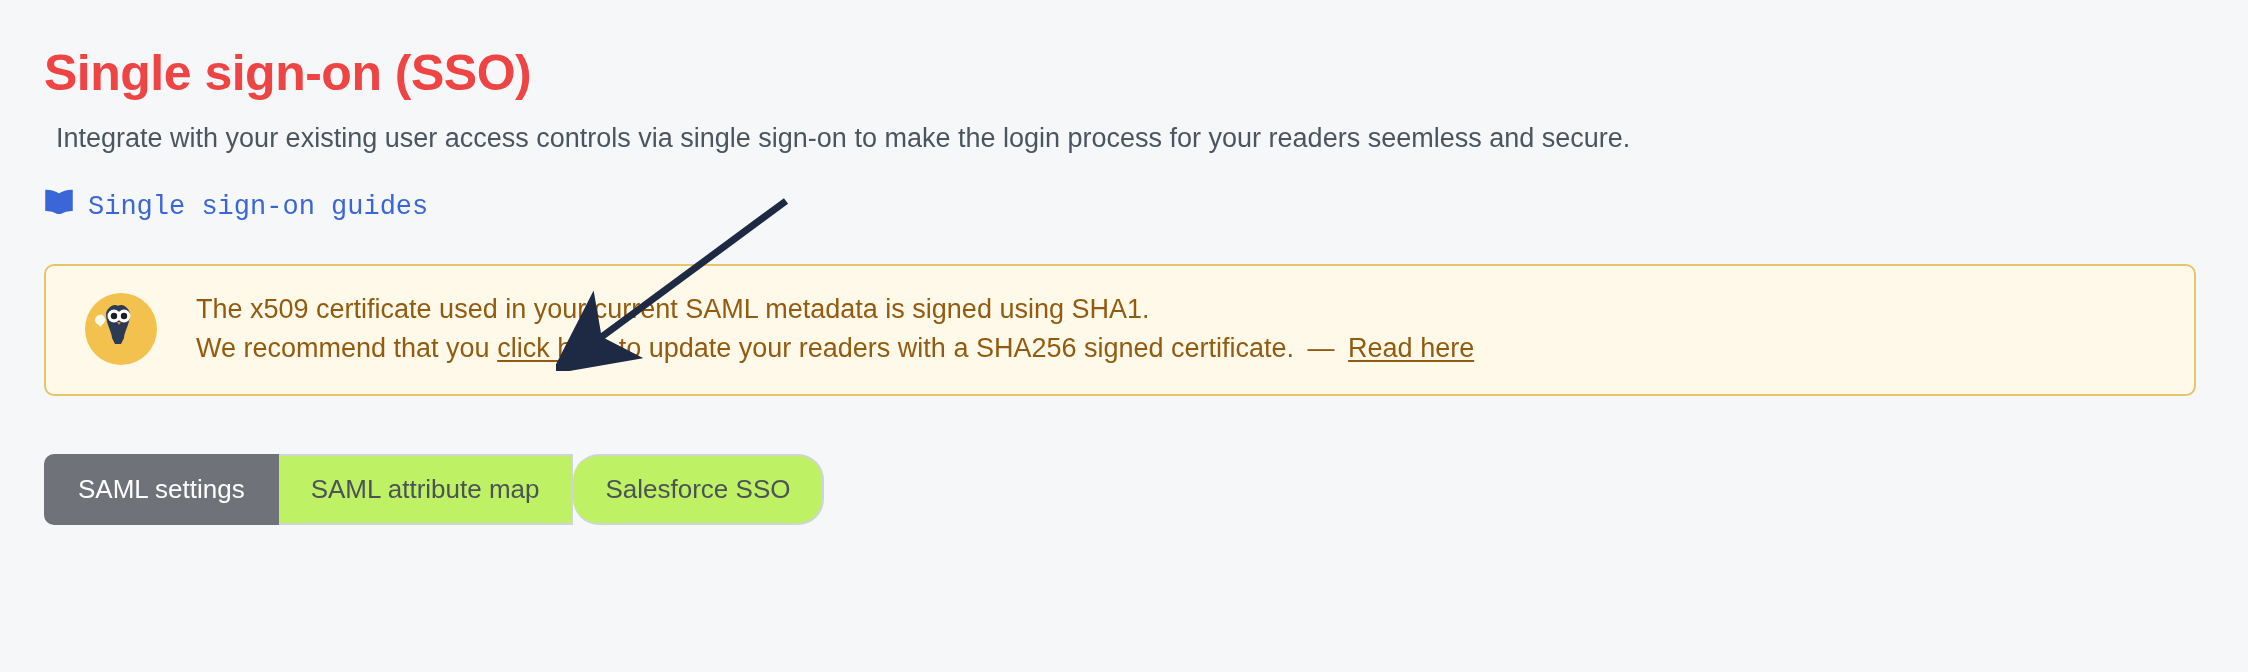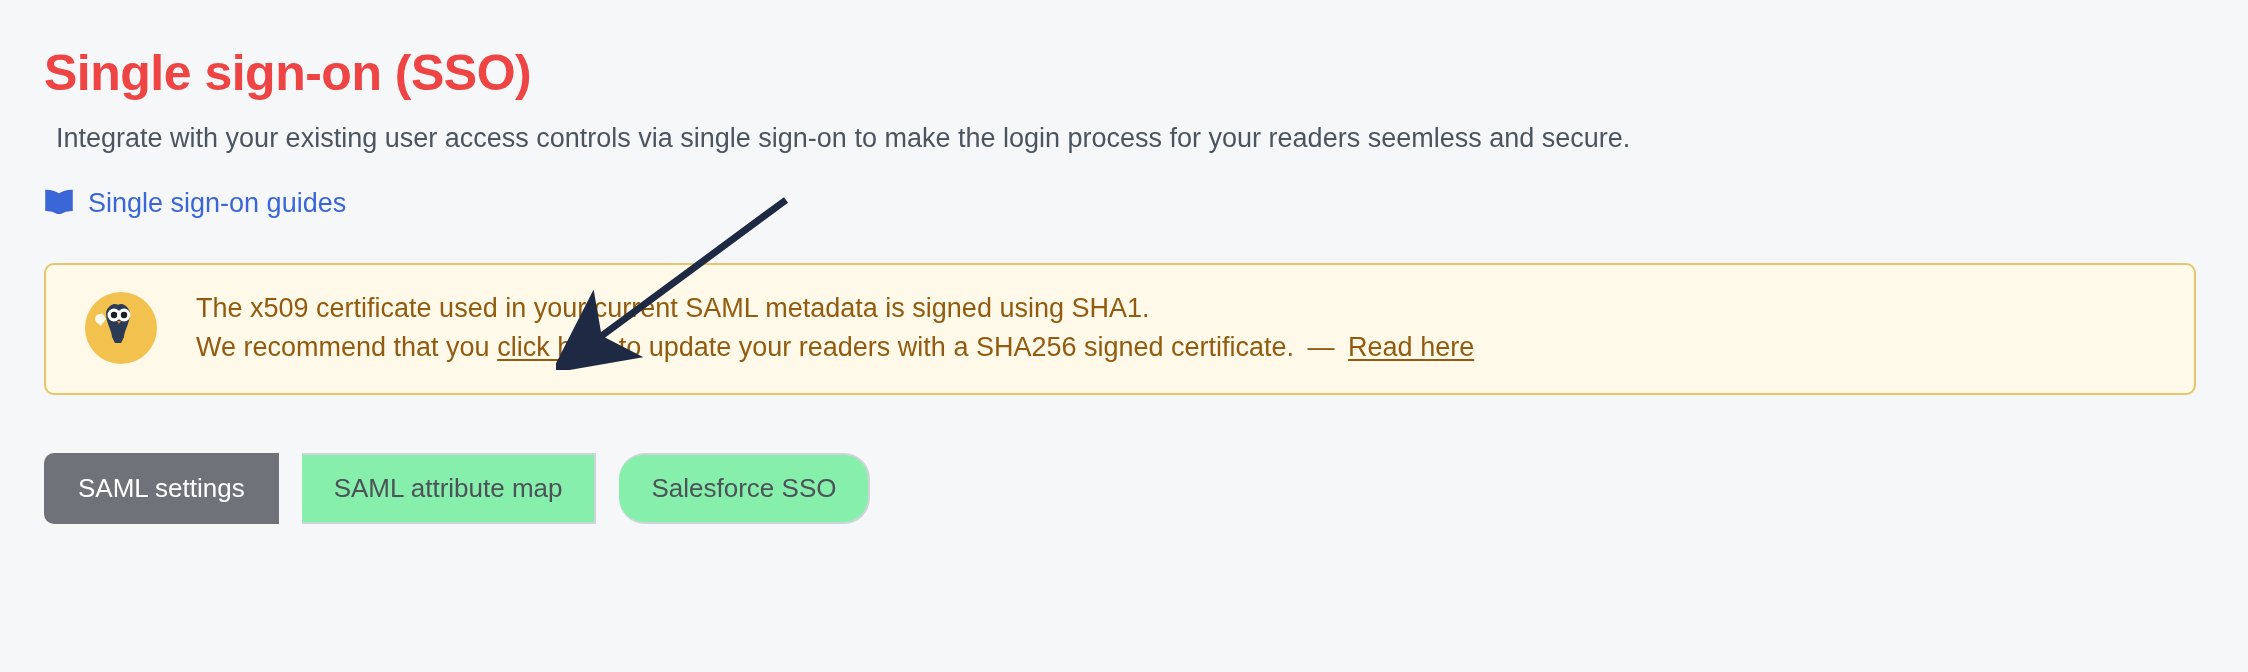--- a/index.html
+++ b/index.html
@@ -19,26 +19,27 @@
   }
   .page-description {
     font-size: 27px;
     color: #4b5560;
     margin-bottom: 30px;
     line-height: 1.4;
     margin-left: 12px;
   }
   .guides-link {
     display: inline-flex;
-    align-items: flex-start;
+    align-items: flex-end;
     gap: 14px;
     font-size: 27px;
     color: #3a66d8;
     text-decoration: none;
     margin-bottom: 42px;
+    font-family: Liberation Mono, monospace;
   }
   .guides-link svg { width: 30px; height: 26px; fill: #3a66d8; }
   .banner {
     position: relative;
     width: 2152px;
     border: 2px solid #e9c46a;
     border-radius: 10px;
     background: #fef9e8;
     padding: 24px 34px 24px 38px;
     display: flex;
@@ -65,27 +66,26 @@
   .arrow-overlay {
     position: absolute;
     left: 510px;
     top: -75px;
     width: 260px;
     height: 180px;
     pointer-events: none;
   }
   .tabbar {
     display: flex;
-    gap: 23px;
   }
   .tab {
     font-size: 26px;
     padding: 18px 32px;
     border: 2px solid #cfd4da;
-    background: #86efac;
+    background: #bef264;
     color: #4c5258;
     cursor: pointer;
     user-select: none;
     display: inline-flex;
     align-items: center;
   }
   .tab + .tab { border-left: none; }
   .tab.first { border-top-left-radius: 10px; border-bottom-left-radius: 10px; }
   .tab.last  { border-top-right-radius: 10px; border-bottom-right-radius: 10px; border-radius: 26px; }
   .tab.active {

